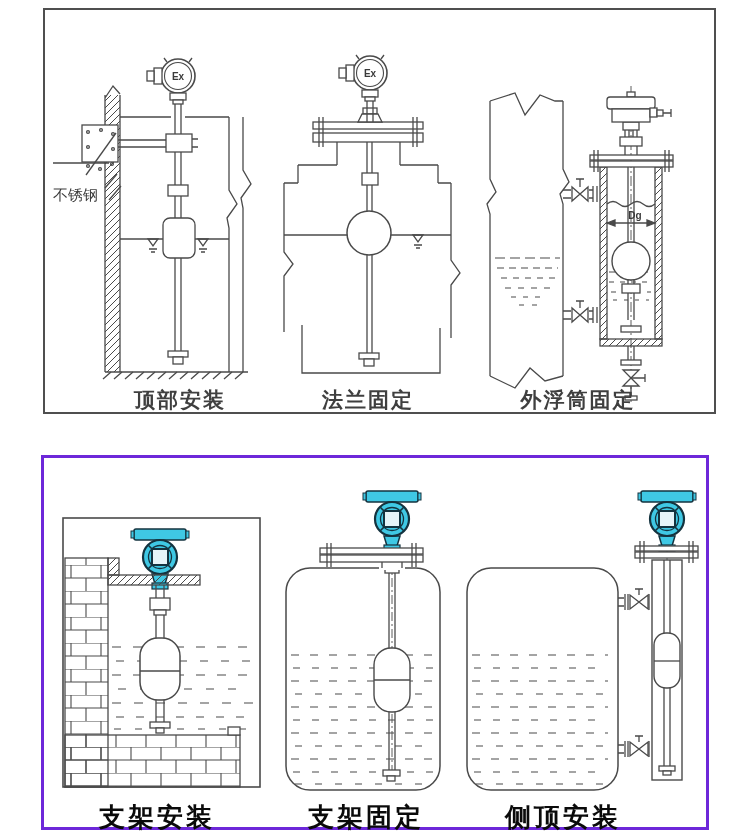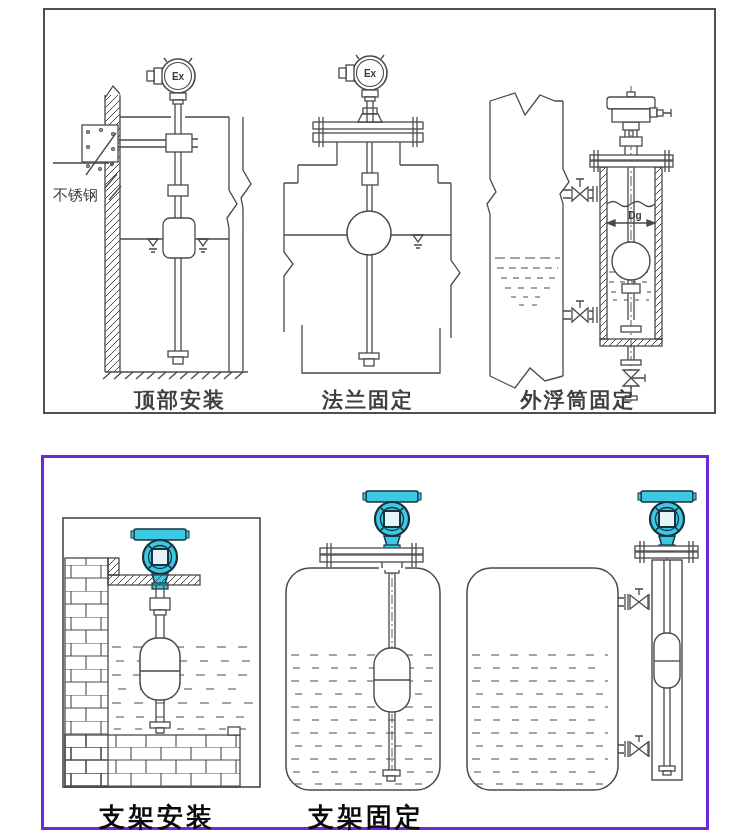--- a/index.html
+++ b/index.html
@@ -347,15 +347,16 @@
         <g>
           <path d="M156,262 H162 M156,270 H162 M163,258 V274 M166,258 V274"></path>
           <path d="M168,259 V273 L177,266 Z M186,259 V273 L177,266 Z" fill="#fff"></path>
           <path d="M177,259 V253 M173,253 H181 M187,258 V274"></path>
         </g>
       </g>
     </svg>
 
     <div class="cap-bottom" style="left:113px;top:342px">支架安装</div>
     <div class="cap-bottom" style="left:322px;top:342px">支架固定</div>
+    <div class="cap-bottom" style="left:519px;top:342px">侧顶安装</div>
   </div>
 
 </div>
 
 </body></html>

